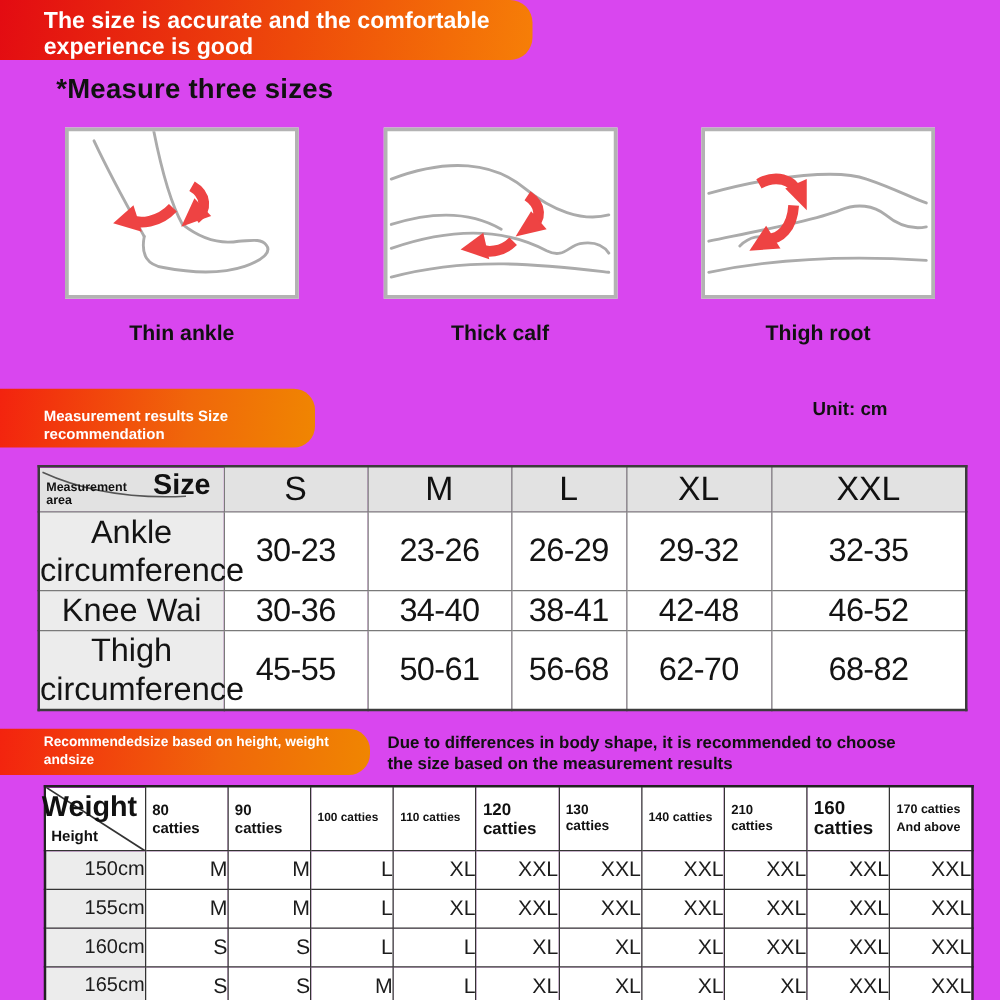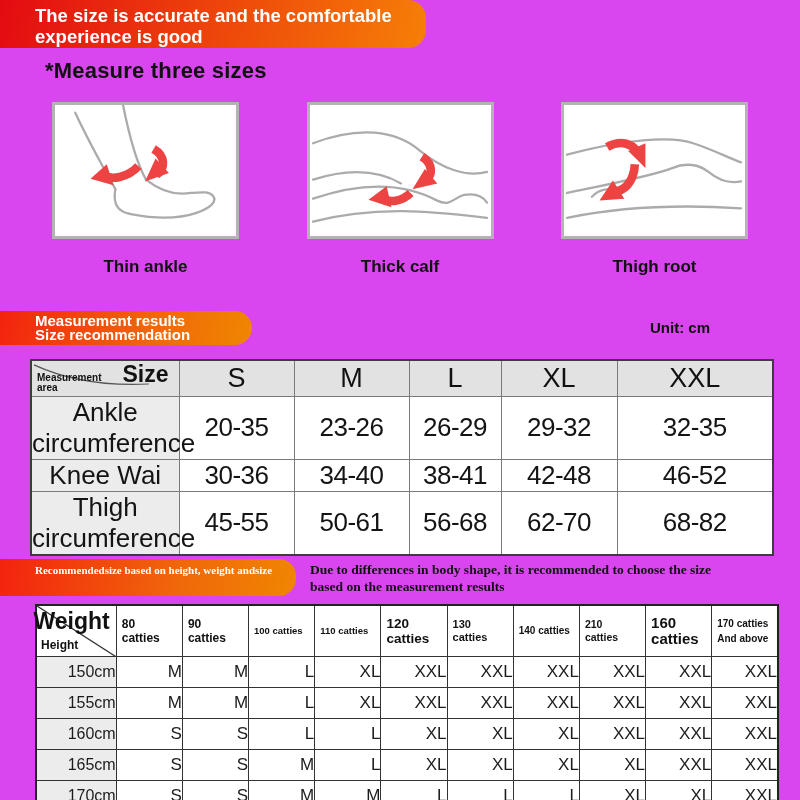--- a/index.html
+++ b/index.html
@@ -26,41 +26,41 @@
   .mbox .cap{ text-align:center; font-weight:bold; font-size:17px; margin-top:18px; }
   .frame svg{ display:block; width:100%; height:100%; }
 
   
   .pill{
     background:linear-gradient(97deg,#f3230e 0%,#f0670a 60%,#f08601 100%);
     border-radius:0 17px 17px 0;
     color:#fff; font-weight:bold;
   }
   .row2{ margin-top:34px; display:flex; align-items:flex-start; }
-  .pill-1{ width:252px; min-height:33px; font-size:15px; line-height:13.5px; padding:3px 14px 4px 35px; }
+  .pill-1{ width:252px; min-height:33px; font-size:12px; line-height:13.5px; padding:16px 14px 4px 35px; }
   .pill-1 .txt{ display:block; max-width:170px; }
   .unit{ margin-left:auto; margin-right:90px; font-weight:bold; font-size:15px; padding-top:8px; }
 
   
   table{ border-collapse:collapse; }
   .t1{ margin:14px 0 0 30px; width:742px; border:2px solid #3c3c3c; table-layout:fixed; }
   .t1 th,.t1 td{ border:1px solid #7a7a7a; text-align:center; vertical-align:middle; }
   .t1 thead th{ background:#e2e2e2; height:36px; font-size:27px; font-weight:400; font-family:"Liberation Sans",sans-serif; }
   .t1 td{ height:32px; background:#fff; font-size:26px; font-weight:400; letter-spacing:-.5px; color:#141414; }
   .t1 td.rowlab{ background:#ececec; letter-spacing:0; }
   .corner{ position:relative; background:#e2e2e2; }
   .corner svg.diag{ position:absolute; inset:0; width:100%; height:100%; }
   .c1-top{ position:absolute; top:0; right:10px; font-size:23px; font-weight:bold; color:#111; }
   .c1-bot{ position:absolute; left:5px; bottom:2px; font-size:10px; font-weight:bold; line-height:10.5px; text-align:left; width:80px; }
   .lab-sm{ font-size:11.5px; font-weight:bold; }
   .lab-lg{ font-size:20px; font-weight:bold; }
   .lab-md{ font-size:12.5px; font-weight:bold; }
 
   
-  .row3{ margin-top:3px; display:flex; align-items:flex-end;font-family:Liberation Serif, serif; }
+  .row3{ margin-top:14px; display:flex; align-items:flex-end; }
   .pill-2{ width:296px; min-height:37px; font-size:11px; line-height:14px; padding:4px 16px 4px 35px; }
   .pill-2 .txt{ display:block; max-width:238px; }
   .note{ margin-left:14px; font-weight:bold; font-size:13.5px; line-height:17.5px; max-width:420px; padding-top:2px; }
 
   
   .t2{ margin:8px 0 0 35px; width:744px; border:2px solid #222; table-layout:fixed; }
   .t2 th,.t2 td{ border:1px solid #333; vertical-align:middle; }
   .t2 thead th{ height:52px; background:#fff; font-weight:bold; text-align:left; padding-left:5px; }
   .t2 td{ height:31px; background:#fff; text-align:right; font-size:17px; font-weight:400; color:#1c1c1c; }
   .t2 td.rowlab{ background:#ececec; font-size:16px; }
@@ -179,21 +179,21 @@
         <th>S</th>
         <th>M</th>
         <th>L</th>
         <th>XL</th>
         <th>XXL</th>
       </tr>
     </thead>
     <tbody>
       <tr>
         <td class="rowlab lab-sm">Ankle circumference</td>
-        <td>20-35</td>
+        <td>30-23</td>
         <td>23-26</td>
         <td>26-29</td>
         <td>29-32</td>
         <td>32-35</td>
       </tr>
       <tr>
         <td class="rowlab lab-lg">Knee Wai</td>
         <td>30-36</td>
         <td>34-40</td>
         <td>38-41</td>

